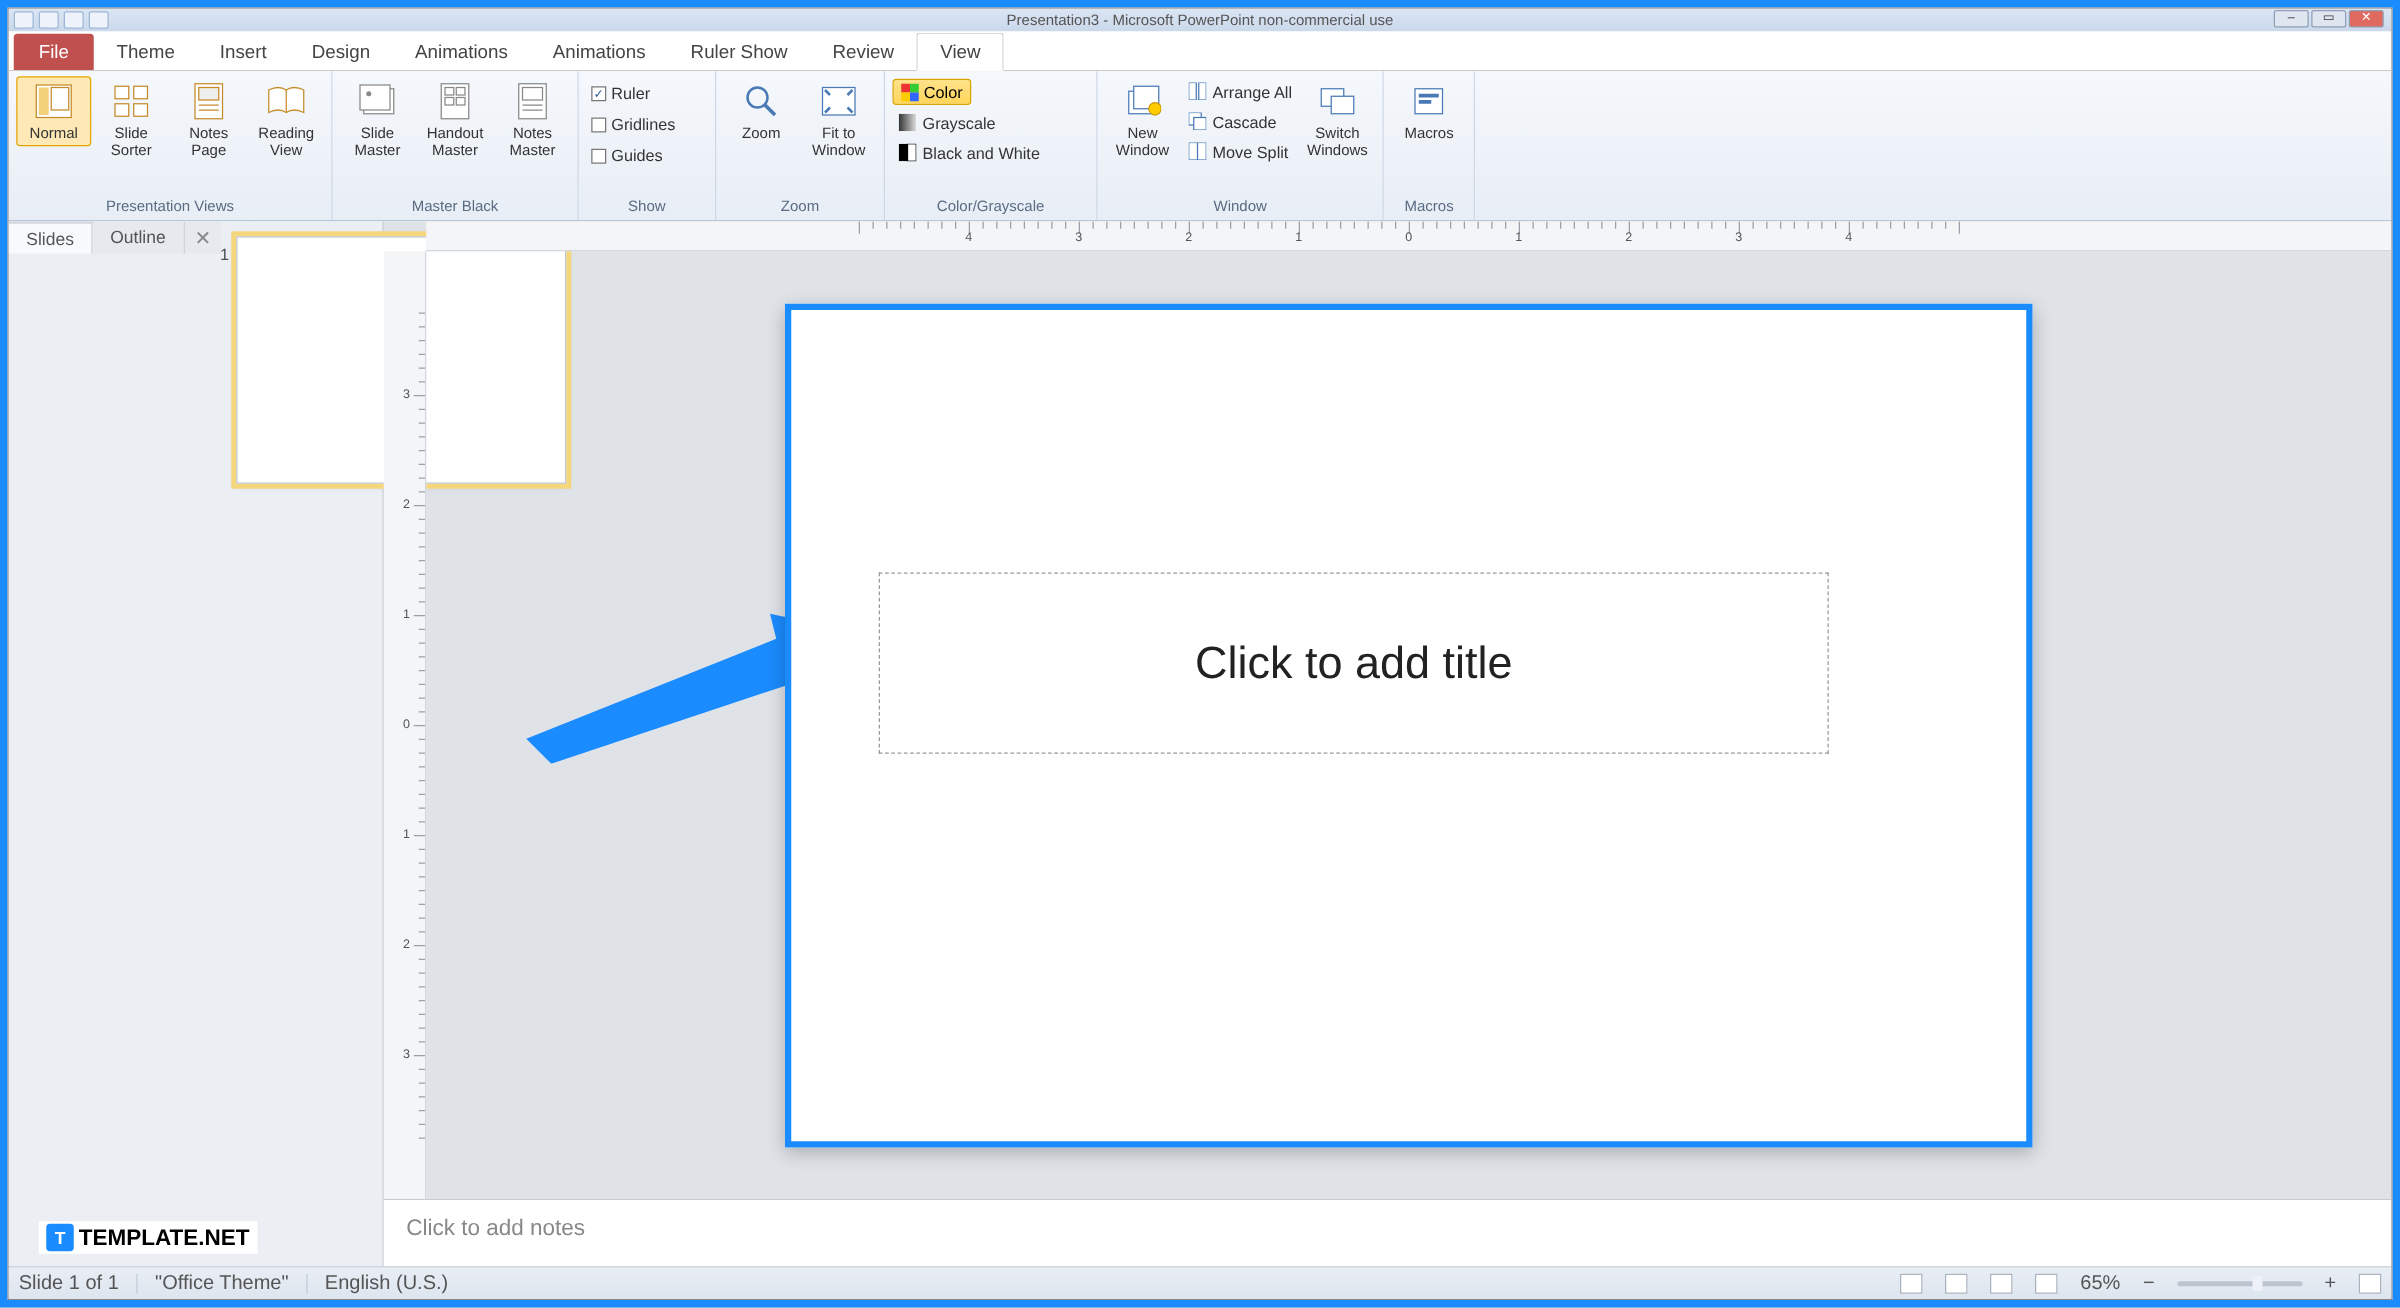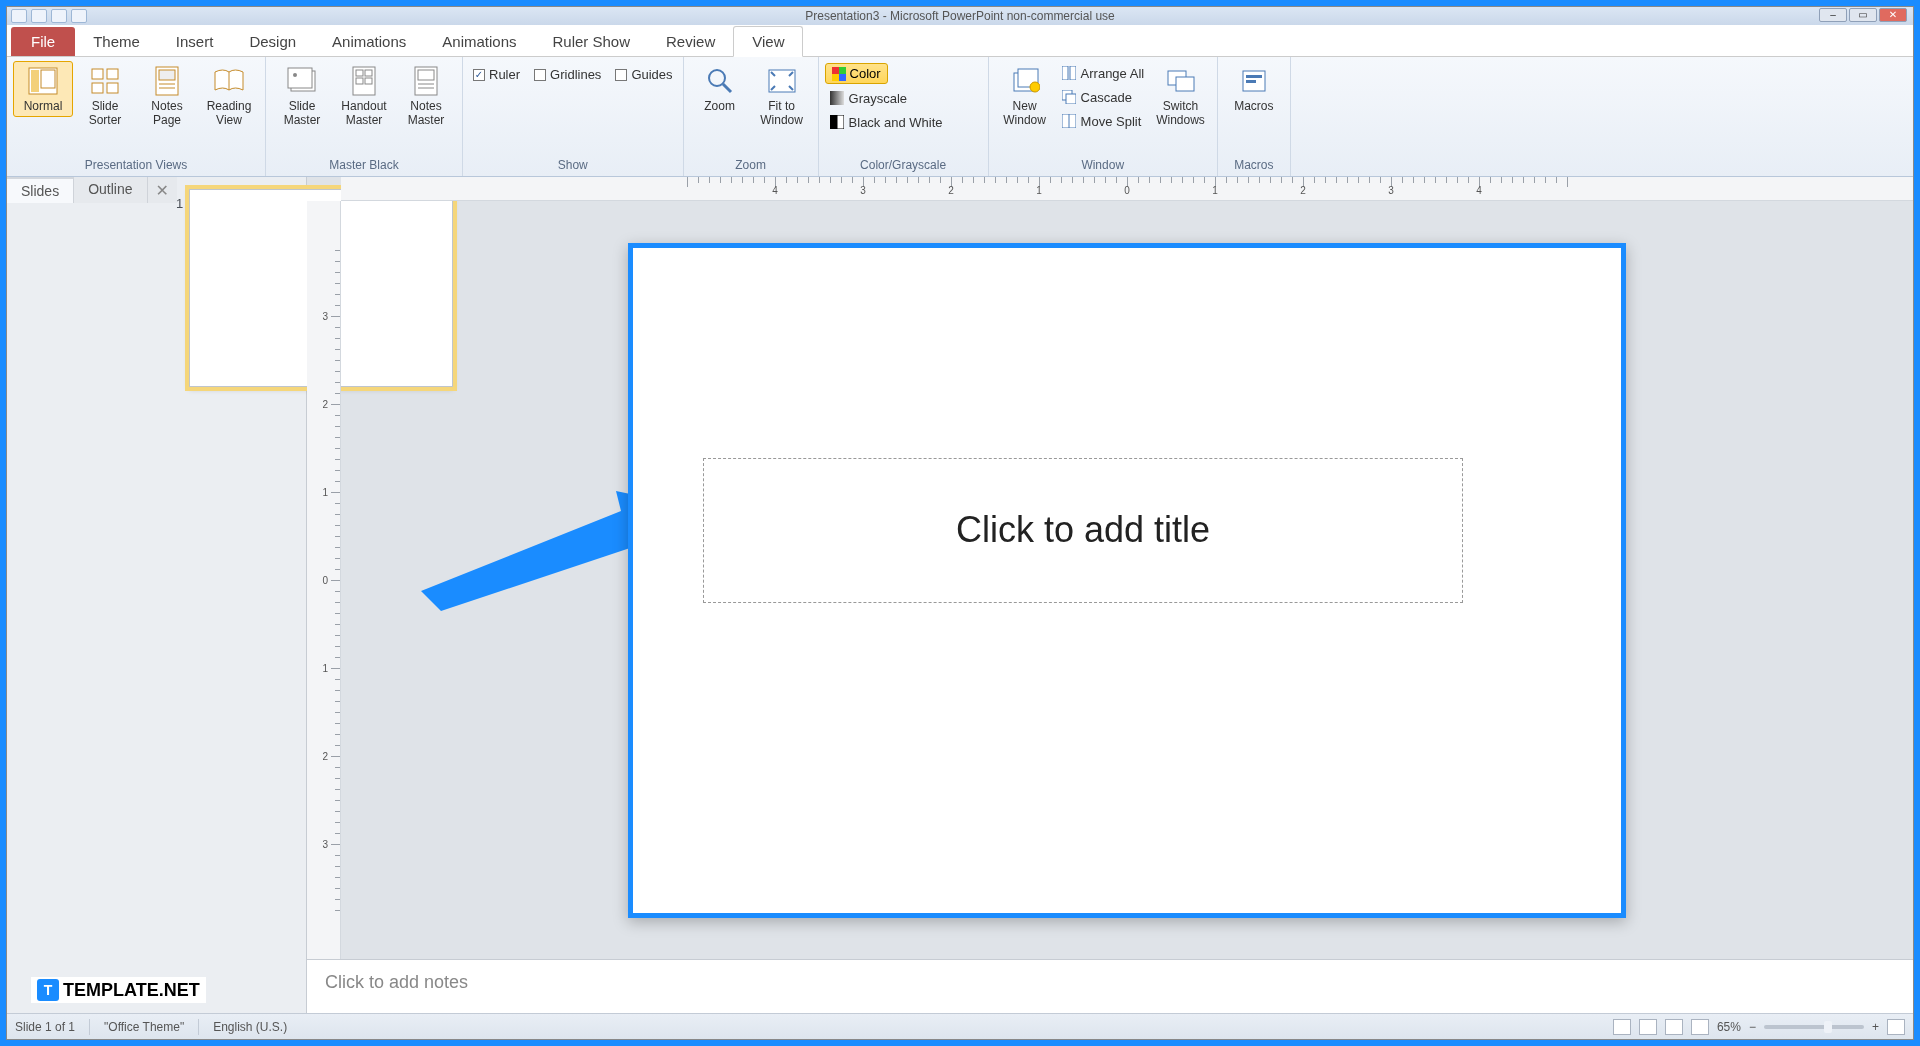--- a/index.html
+++ b/index.html
@@ -55,23 +55,23 @@
 .canvaswrap { flex: 1; display: flex; align-items: center; justify-content: center; position: relative; }
 .slide { width: 998px; height: 675px; background: #fff; border: 5px solid #1a8cff; box-shadow: 0 4px 14px rgba(0,0,0,.25); position: relative; }
 .ph { position: absolute; border: 1px dashed #999; display: flex; align-items: center; justify-content: center; color: #555; }
 .ph-title { left: 70px; top: 210px; width: 760px; height: 145px; font-size: 36px; color: #222; }
 .ph-sub { left: 135px; top: 380px; width: 630px; height: 175px; font-size: 28px; color: #888; align-items: flex-start; padding-top: 14px; }
 .arrow { position: absolute; left: 80px; top: 280px; width: 290px; height: 130px; }
 .arrow svg { width: 100%; height: 100%; }
 
 .notes { height: 54px; background: #fff; border-top: 1px solid #c7ccd3; padding: 12px 18px; color: #888; font-size: 18px; cursor: text; }
 
-.status { height: 26px; background: linear-gradient(#e9eef5,#dde5ee); border-top: 1px solid #c3cbd6; display: flex; align-items: center; font-size: 12px; color: #555; padding: 0 8px; gap: 14px; }
+.status { height: 26px; background: linear-gradient(#e9eef5,#dde5ee); border-top: 1px solid #c3cbd6; display: flex; align-items: center; font-size: 16px; color: #555; padding: 0 8px; gap: 14px; }
 .status .sep { width: 1px; height: 16px; background: #c3cbd6; }
-.status .right { margin-left: auto; display: flex; align-items: center; gap: 8px; }
+.status .right { margin-left: auto; display: flex; align-items: center; gap: 18px; }
 .viewbtn { width: 18px; height: 16px; border: 1px solid #aab3c0; background: #fff; cursor: pointer; }
 .zoomslider { width: 100px; height: 4px; background: #bcc4cf; position: relative; border-radius: 2px; }
 .zoomslider::after { content: ""; position: absolute; left: 60%; top: -4px; width: 8px; height: 12px; background: #eef2f8; border: 1px solid #8; border-radius: 2px; }
 
 .watermark { position: absolute; left: 24px; bottom: 36px; background: #fff; padding: 2px 6px; font-weight: bold; font-size: 18px; display: flex; align-items: center; gap: 4px; }
 .watermark .t { width: 22px; height: 22px; background: #1a8cff; color: #fff; border-radius: 3px; display: flex; align-items: center; justify-content: center; font-size: 14px; }
 </style>
 </head>
 <body>
 
@@ -192,21 +192,21 @@
               </svg>
             </div>
           <div class="lbl">Notes
 Master</div>
         </div>
       </div>
       <div class="group-title">Master Black</div>
     </div>
 
     <div class="group" style="min-width:110px">
-      <div class="group-body" style="flex-direction:row;gap:6px;padding-top:4px">
+      <div class="group-body" style="flex-direction:column;gap:6px;padding-top:4px">
         <div class="smallrow">
             <span class="chk on"></span>
             <span>Ruler</span>
           </div>
         <div class="smallrow">
             <span class="chk"></span>
             <span>Gridlines</span>
           </div>
         <div class="smallrow">
             <span class="chk"></span>

